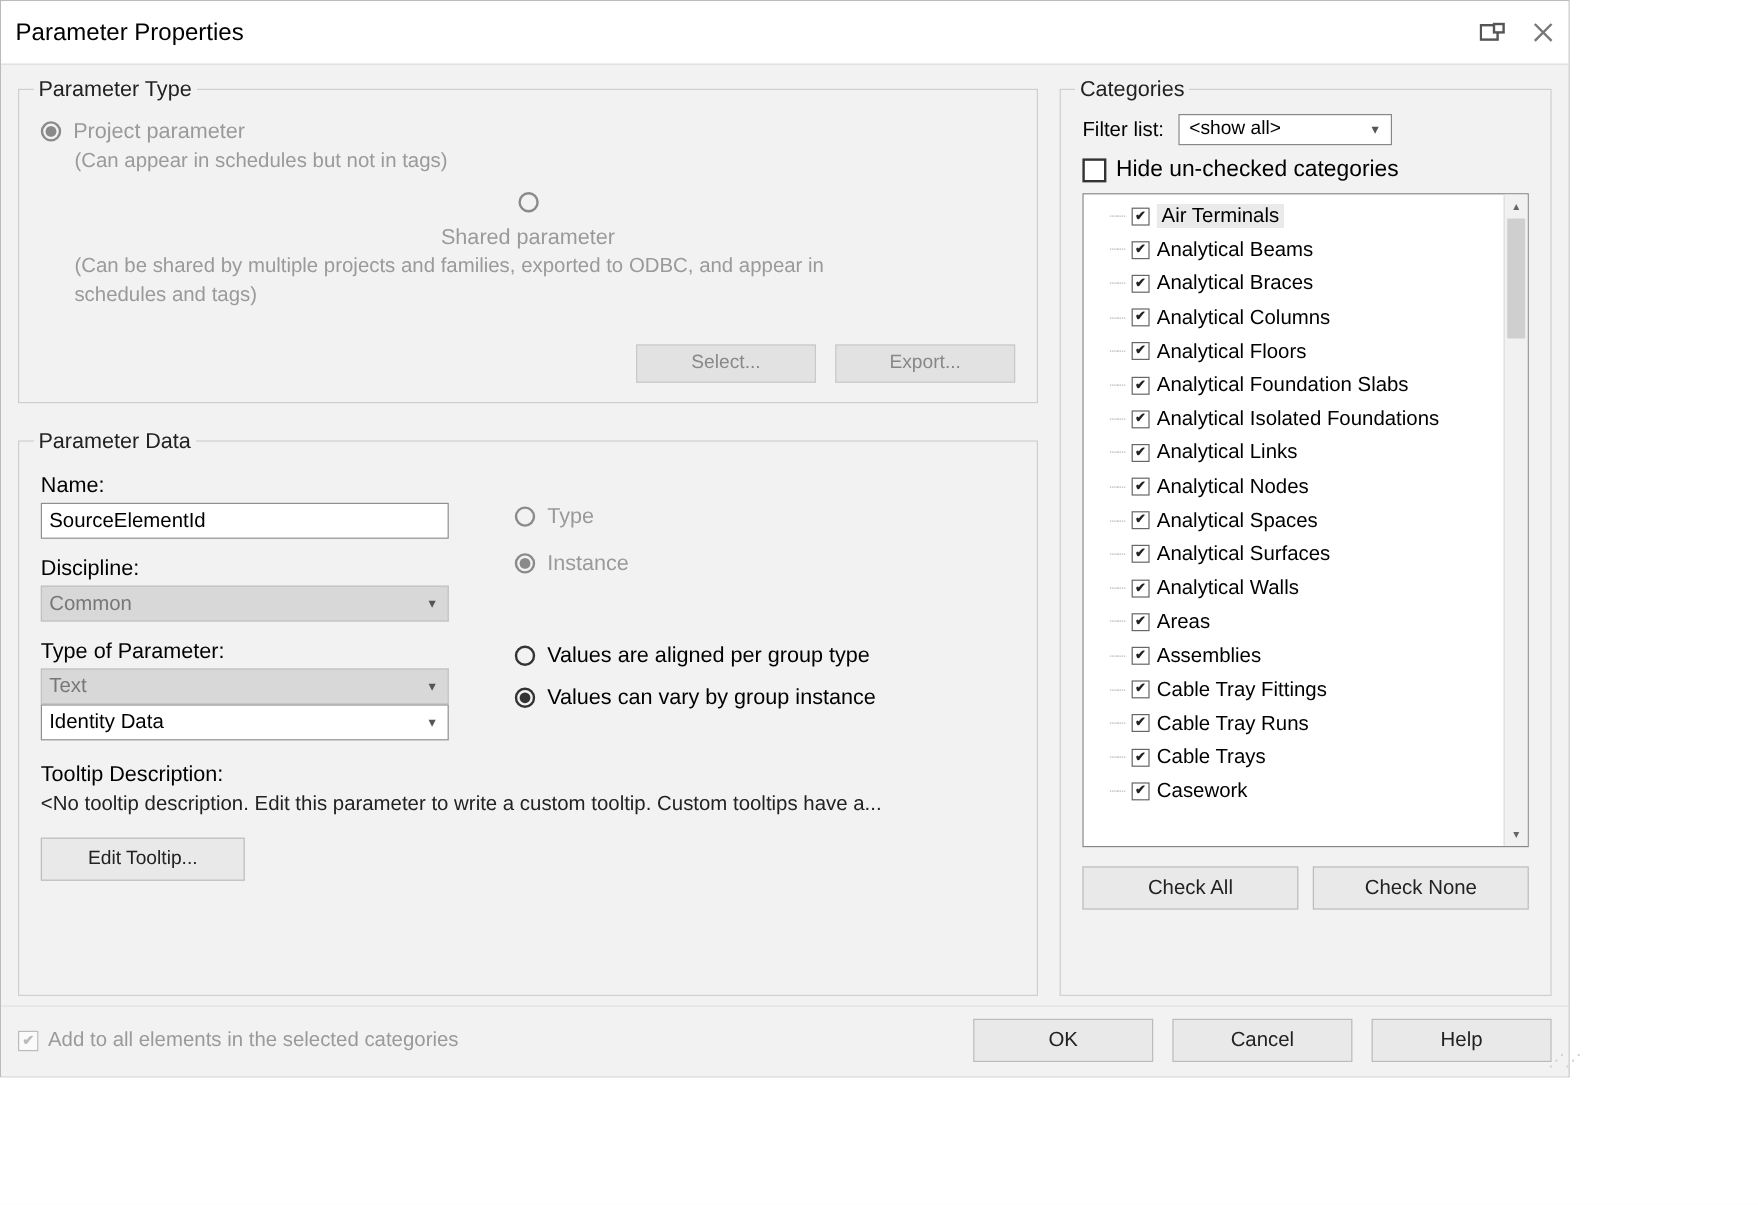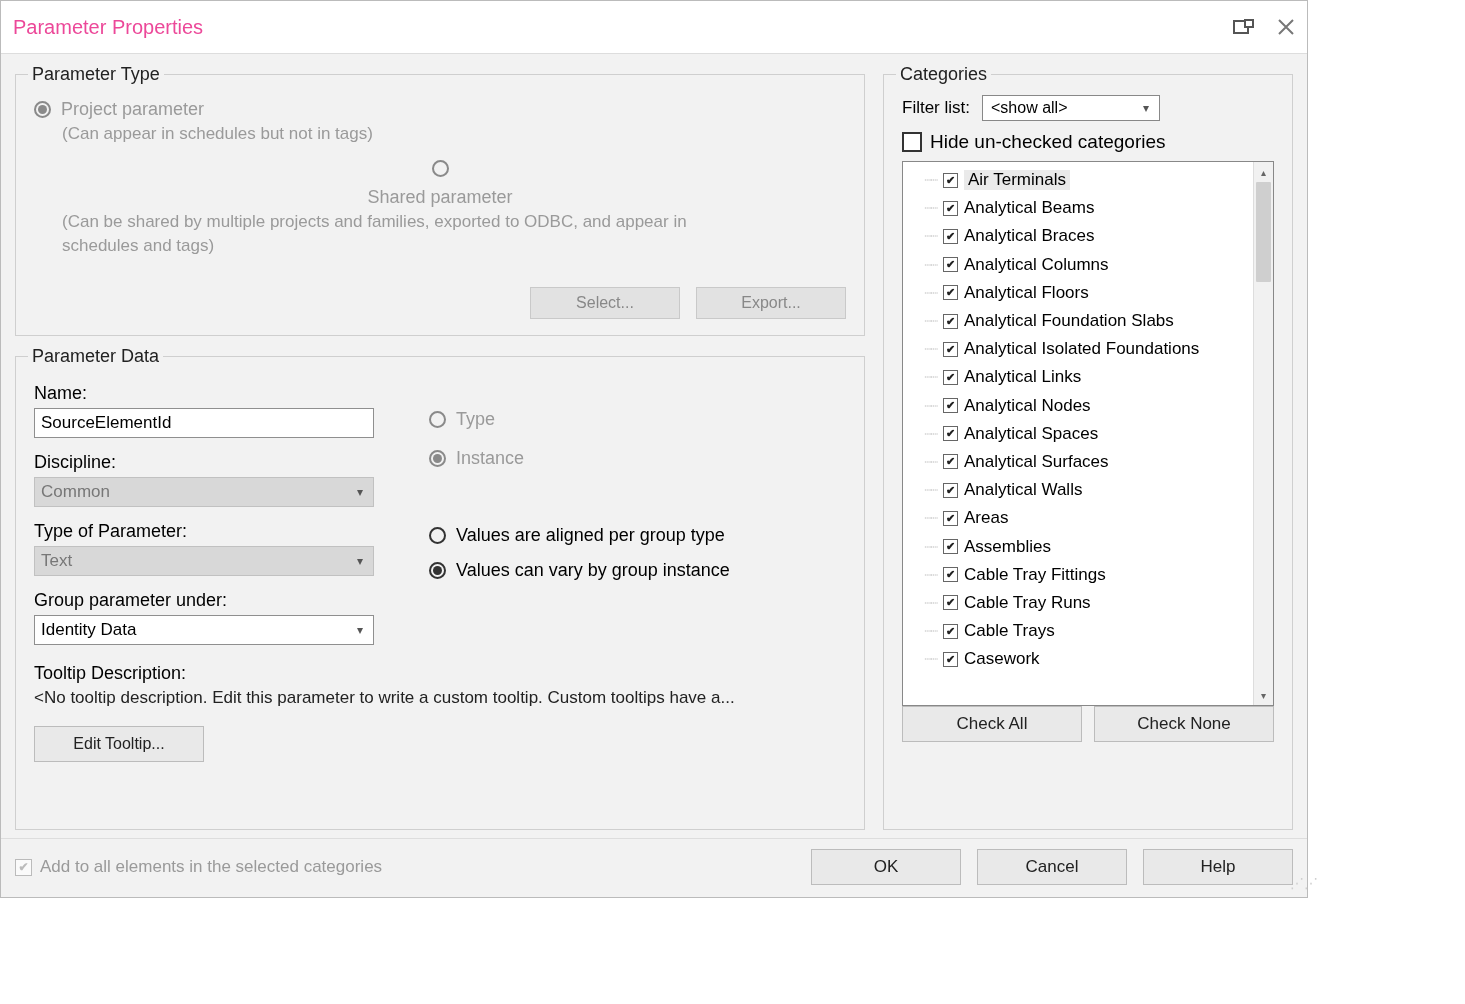--- a/index.html
+++ b/index.html
@@ -19,38 +19,38 @@
     display:flex;
     flex-direction:column;
   }
   .titlebar {
     display:flex;
     align-items:center;
     justify-content:space-between;
     padding:0 12px;
     height:52px;
     background:#fff;
-    color:#ec4899;
+    color:#000000;
     font-size:20px;
   }
   .titlebar .tools { display:flex; gap:22px; align-items:center; color:#888;}
   .content {
     flex:1;
     display:flex;
     gap:18px;
     padding:10px 14px 8px 14px;
     background:#f2f2f2;
     border-top:1px solid #ddd;
     border-bottom:1px solid #ddd;
   }
   .left {
     flex:1;
     display:flex;
     flex-direction:column;
-    gap:10px;
+    gap:21px;
   }
   .right {
     width:410px;
     display:flex;
     flex-direction:column;
   }
   fieldset.group {
     border:1px solid #cfcfcf;
     background:#f2f2f2;
     margin:0;
@@ -136,21 +136,21 @@
   .tree-sel { background:#eaeaea; padding:0 4px; }
   .tree-scroll {
     width:20px;background:#f1f1f1;border-left:1px solid #ddd;position:relative;
   }
   .tree-scroll .up, .tree-scroll .down {
     height:20px;display:flex;align-items:center;justify-content:center;font-size:10px;color:#666;
   }
   .tree-scroll .thumb {
     position:absolute;left:2px;right:2px;top:20px;height:100px;background:#cfcfcf;border-radius:1px;
   }
-  .cat-btn-row { display:flex; gap:12px; }
+  .cat-btn-row { display:flex; gap:12px; margin-top:16px; }
   .cat-btn-row .btn.active { flex:1; min-width:0; height:36px; font-size:17px; }
   .footer {
     display:flex; align-items:center; justify-content:space-between;
     padding:10px 14px 12px 14px; background:#f2f2f2;
   }
   .add-row { display:flex;align-items:center;gap:8px;color:#9a9a9a;font-size:17px; }
   .add-check {
     width:17px;height:17px;border:1px solid #bbb;background:#fafafa;display:inline-flex;
     align-items:center;justify-content:center;color:#bbb;font-size:12px;font-weight:bold;
   }
@@ -228,21 +228,20 @@
               <span>Common</span>
               <span class="chev">▾</span>
             </div>
 
             <div class="label" style="margin-top:14px;">Type of Parameter:</div>
             <div class="select disabled">
               <span>Text</span>
               <span class="chev">▾</span>
             </div>
 
-            <div class="label" style="margin-top:14px;">Group parameter under:</div>
             <div class="select">
               <span>Identity Data</span>
               <span class="chev">▾</span>
             </div>
           </div>
 
           <div class="col right-col" style="padding-top:28px;">
             <div class="radio-row disabled-text">
               <span class="radio-outer"></span>
               <span>Type</span>

